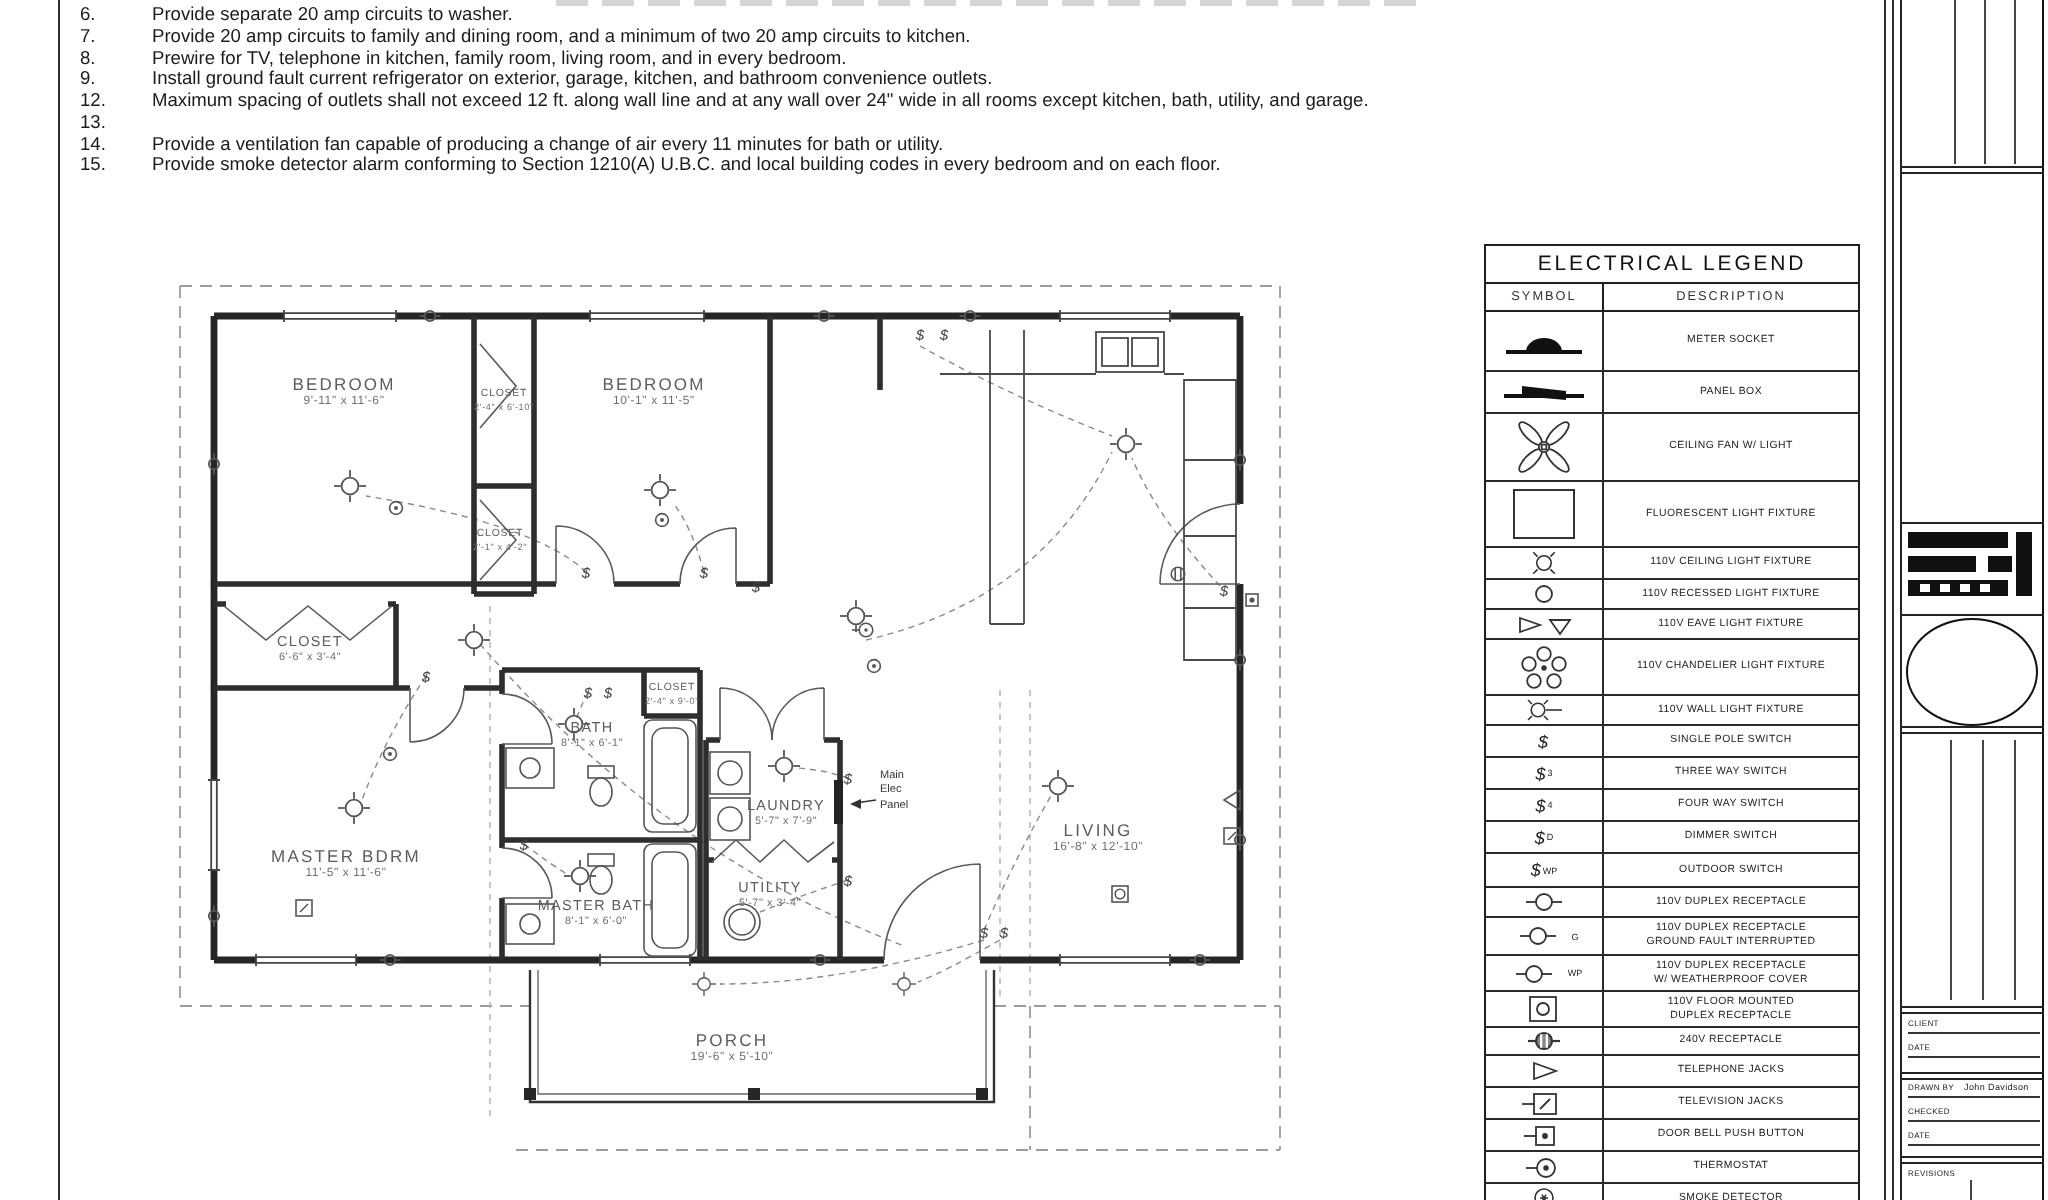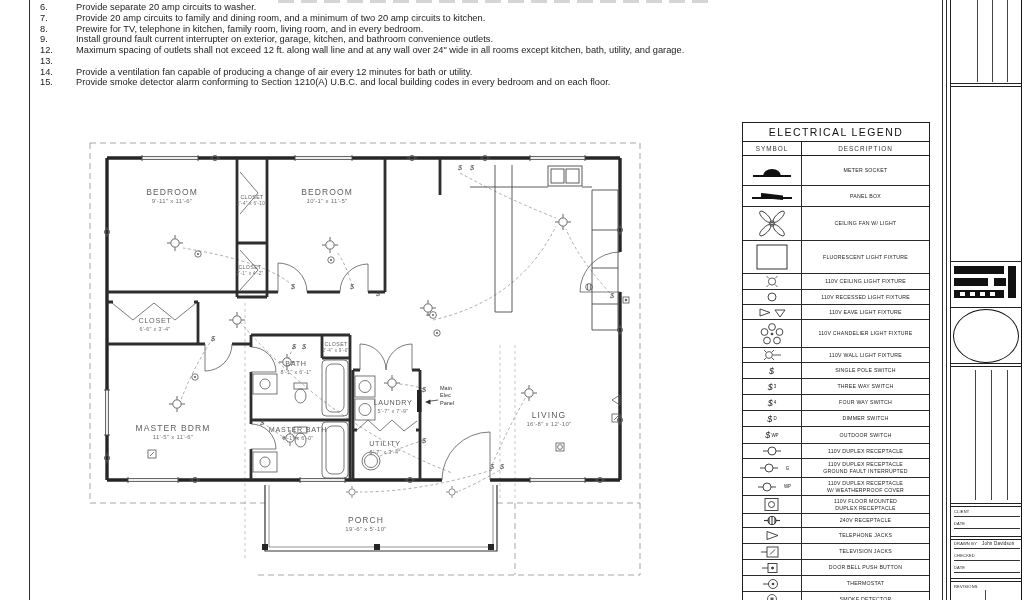--- a/index.html
+++ b/index.html
@@ -67,32 +67,32 @@
   <div class="note">
       <span class="num">7.</span>
       <span class="txt">Provide 20 amp circuits to family and dining room, and a minimum of two 20 amp circuits to kitchen.</span>
     </div>
   <div class="note">
       <span class="num">8.</span>
       <span class="txt">Prewire for TV, telephone in kitchen, family room, living room, and in every bedroom.</span>
     </div>
   <div class="note">
       <span class="num">9.</span>
-      <span class="txt">Install ground fault current interrupter on exterior, garage, kitchen, and bathroom convenience outlets.</span>
+      <span class="txt">Install ground fault current refrigerator on exterior, garage, kitchen, and bathroom convenience outlets.</span>
     </div>
   <div class="note">
       <span class="num">12.</span>
       <span class="txt">Maximum spacing of outlets shall not exceed 12 ft. along wall line and at any wall over 24" wide in all rooms except kitchen, bath, utility, and garage.</span>
     </div>
   <div class="note">
       <span class="num">13.</span>
     </div>
   <div class="note">
       <span class="num">14.</span>
-      <span class="txt">Provide a ventilation fan capable of producing a change of air every 12 minutes for bath or utility.</span>
+      <span class="txt">Provide a ventilation fan capable of producing a change of air every 11 minutes for bath or utility.</span>
     </div>
   <div class="note">
       <span class="num">15.</span>
       <span class="txt">Provide smoke detector alarm conforming to Section 1210(A) U.B.C. and local building codes in every bedroom and on each floor.</span>
     </div>
 </div>
 
 <svg class="abs" style="left:0;top:0;z-index:1" width="1024" height="600" viewBox="0 0 1024 600">
   <defs>
     <g id="lt" stroke="#555" stroke-width="0.9" fill="none">
@@ -333,21 +333,21 @@
   <div class="rdim">6'-6" x 3'-4"</div>
 </div>
 <div class="room" style="left:173px;top:423px">
   <div class="rname">MASTER BDRM</div>
   <div class="rdim">11'-5" x 11'-6"</div>
 </div>
 <div class="room med" style="left:296px;top:359px">
   <div class="rname">BATH</div>
   <div class="rdim">8'-1" x 6'-1"</div>
 </div>
-<div class="room med" style="left:298px;top:425px">
+<div class="room med" style="left:298px;top:448px">
   <div class="rname">MASTER BATH</div>
   <div class="rdim">8'-1" x 6'-0"</div>
 </div>
 <div class="room small" style="left:336px;top:341px">
   <div class="rname">CLOSET</div>
   <div class="rdim">2'-4" x 9'-0"</div>
 </div>
 <div class="room med" style="left:393px;top:398px">
   <div class="rname">LAUNDRY</div>
   <div class="rdim">5'-7" x 7'-9"</div>

